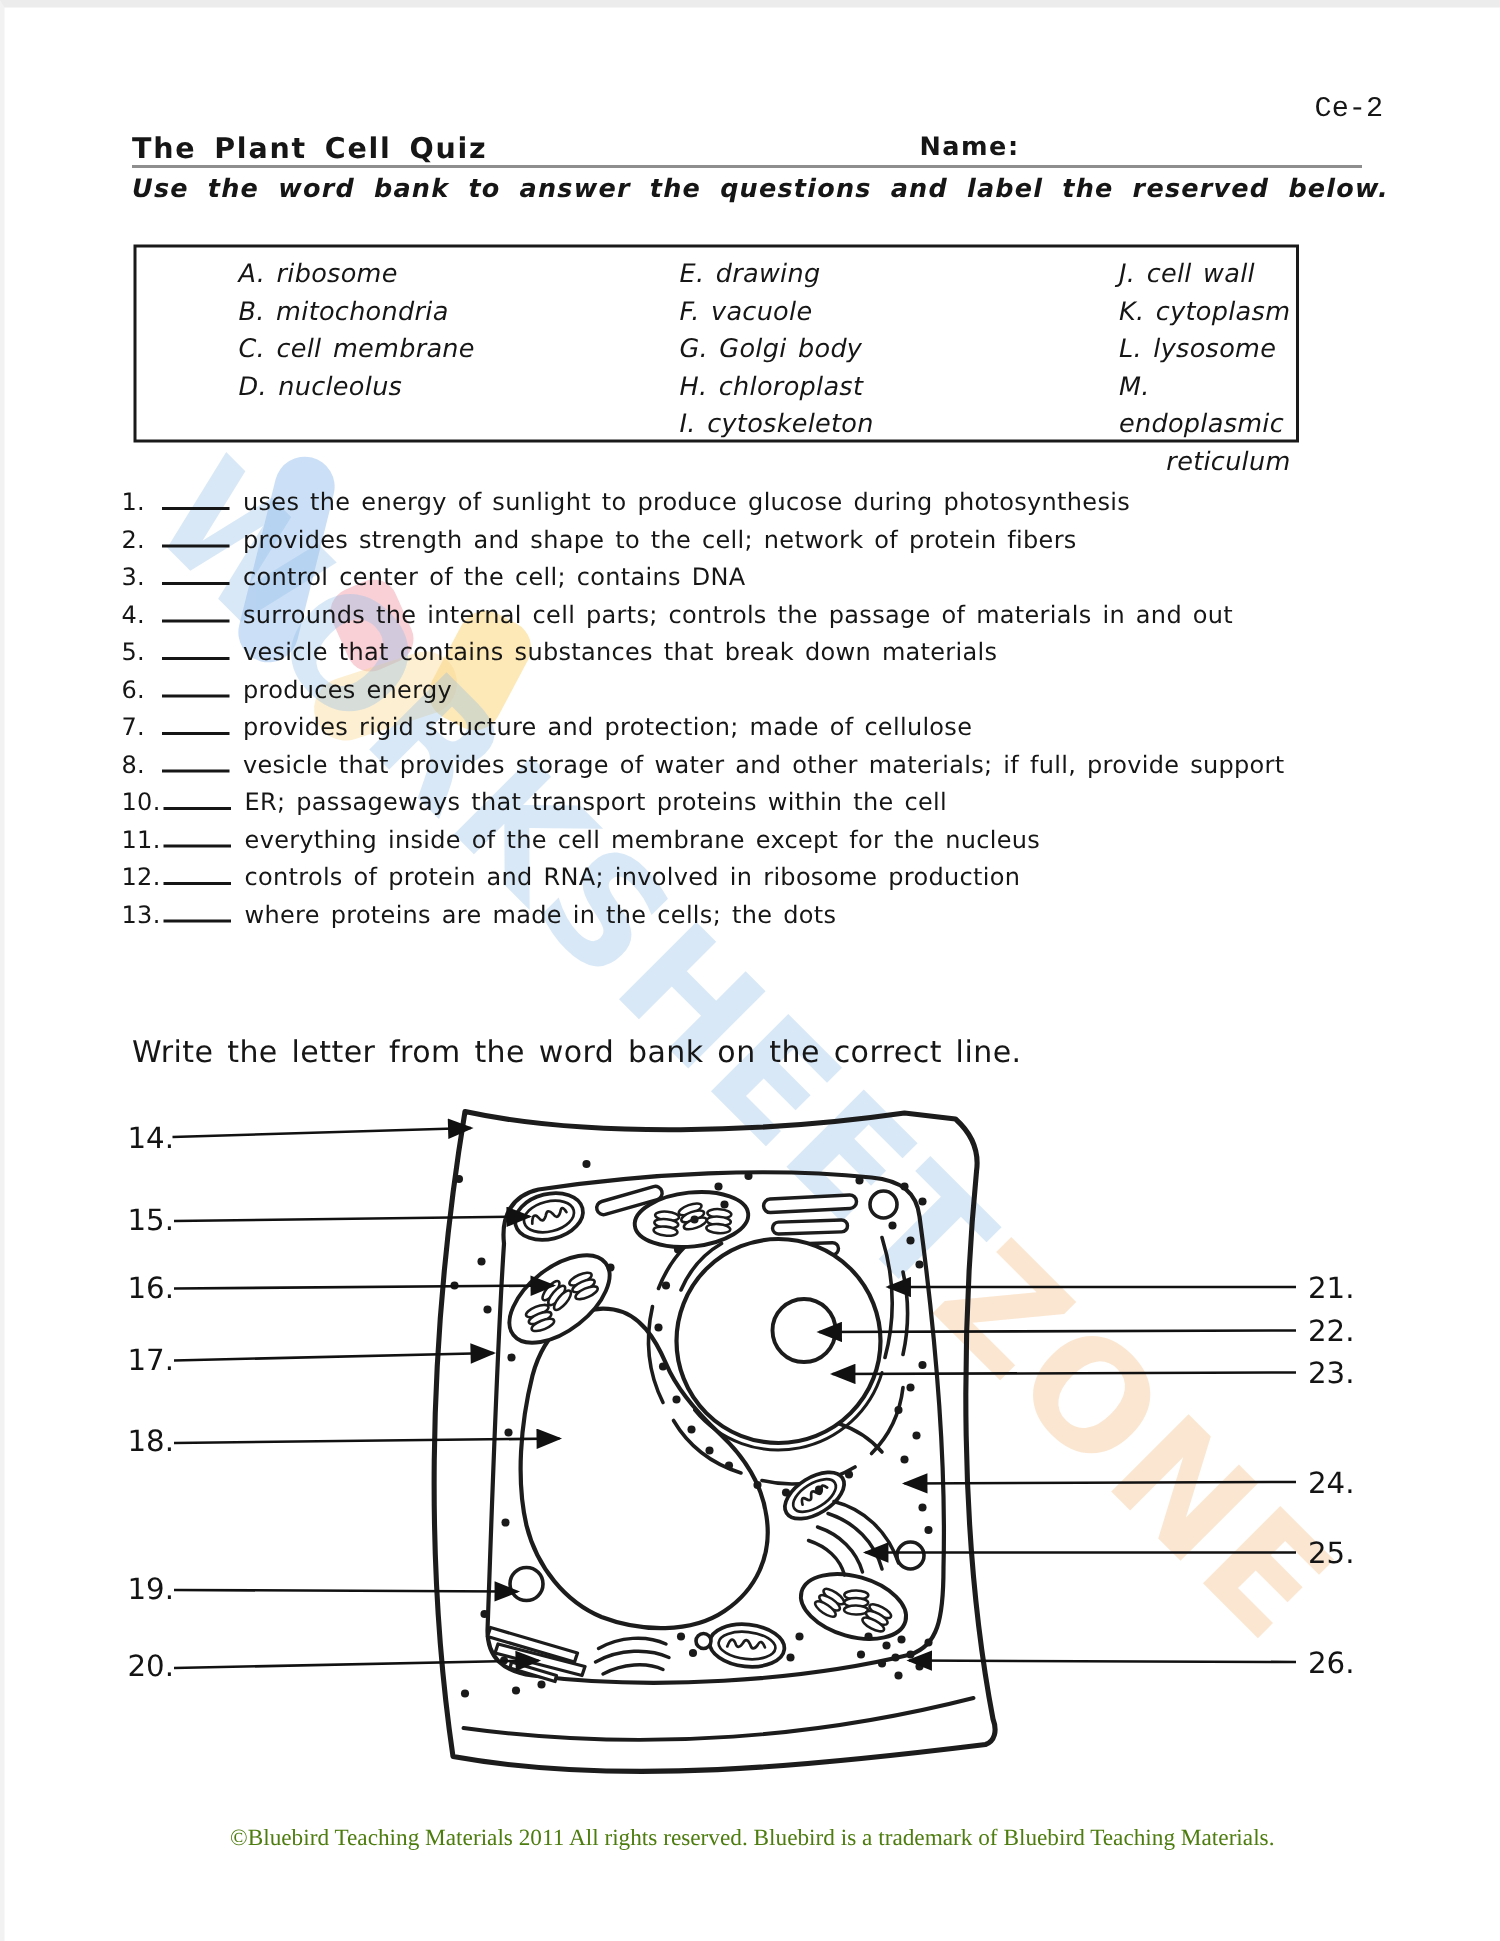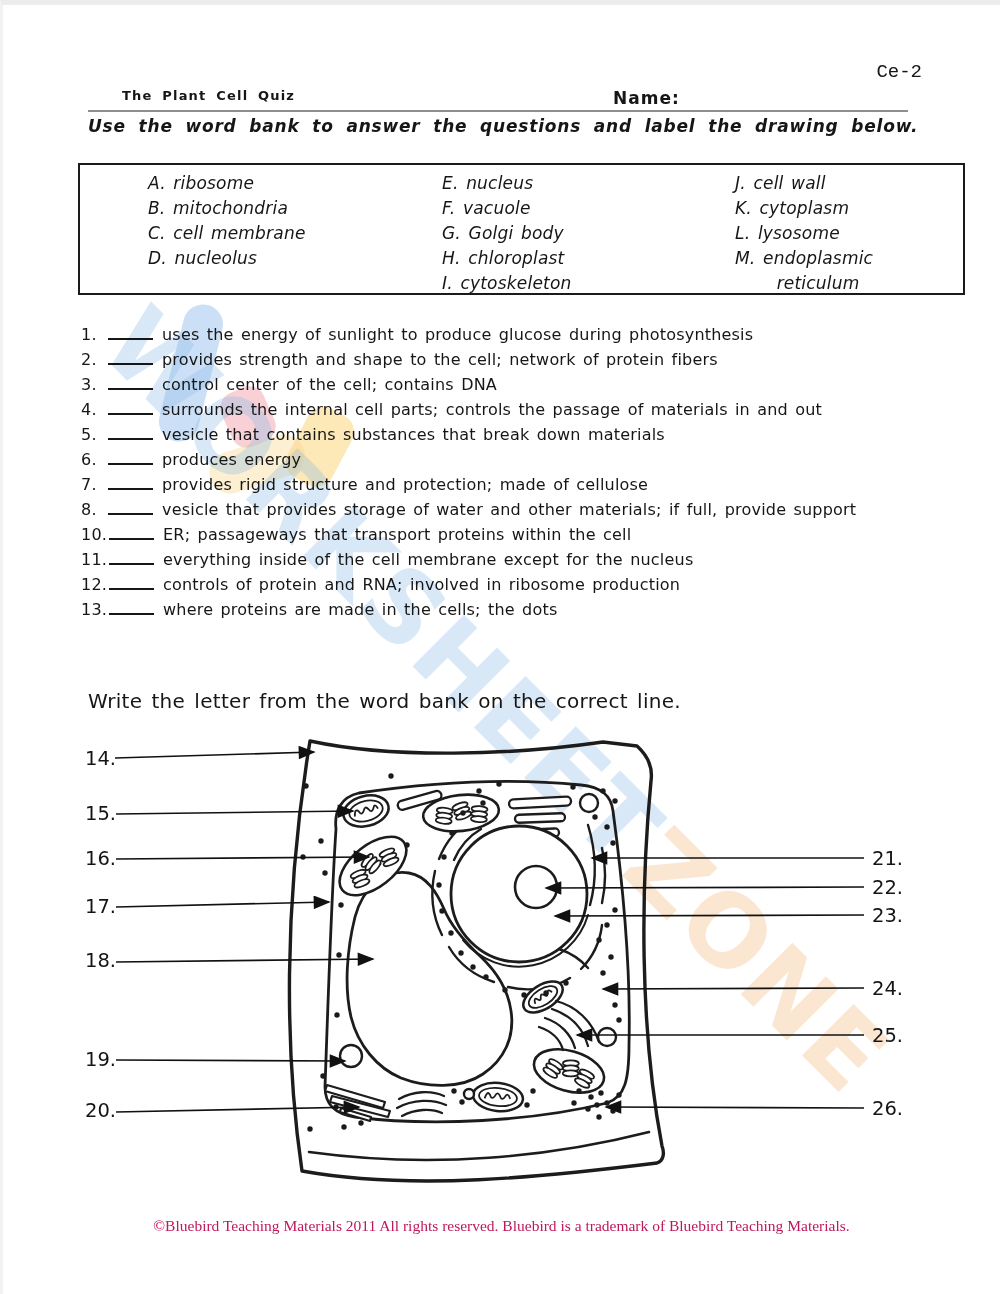--- a/index.html
+++ b/index.html
@@ -24,74 +24,74 @@
   }
   .wm-part1{color:#8fbde8;}
   .wm-part2{color:#f3b97a;}
   .wm-blob{position:absolute;z-index:0;pointer-events:none;}
   .b1{left:168px;top:298px;width:40px;height:140px;border-radius:20px;background:rgba(140,185,235,.45);transform:rotate(14deg);}
   .b2{left:222px;top:383px;width:46px;height:58px;border-radius:16px;background:rgba(240,150,165,.45);transform:rotate(-24deg);}
   .b3{left:292px;top:403px;width:50px;height:78px;border-radius:18px;background:rgba(250,205,95,.45);transform:rotate(28deg);}
   .b4{left:205px;top:438px;width:98px;height:42px;border-radius:21px;background:rgba(250,215,140,.4);transform:rotate(-18deg);}
   
   .page-code{position:absolute;top:56px;right:78px;font-family:Liberation Mono, monospace;font-size:19px;z-index:2;}
-  .title{position:absolute;left:85px;top:83px;font-size:13px;font-weight:bold;letter-spacing:1.2px;word-spacing:4px;z-index:2;margin-left:34px;}
+  .title{position:absolute;left:85px;top:83px;font-size:19px;font-weight:bold;letter-spacing:1.2px;word-spacing:4px;z-index:2;}
   .name-label{position:absolute;left:610px;top:83px;font-size:17px;font-weight:bold;letter-spacing:1px;z-index:2;}
   .header-rule{position:absolute;left:85px;top:105px;width:820px;border-bottom:2px solid #8e8e8e;z-index:2;}
   .instruction{position:absolute;left:85px;top:111px;font-size:17px;font-weight:bold;font-style:italic;letter-spacing:.8px;word-spacing:6px;z-index:2;}
   
   .word-bank{
-    position:absolute;left:75px;top:158px;width:887px;height:132px;
+    position:absolute;left:86px;top:158px;width:777px;height:132px;
     border:2.5px solid #1a1a1a;background:rgba(255,255,255,.0);
     box-sizing:border-box;z-index:2;
   }
   .wb-col{position:absolute;top:6px;font-size:17px;font-style:italic;line-height:25px;letter-spacing:.2px;word-spacing:2px;}
   .wb-col.c1{left:68px;}
   .wb-col.c2{left:362px;}
   .wb-col.c3{left:655px;}
   .wb-item.indent{padding-left:28px;text-align:center;}
   
   .questions{position:absolute;left:78px;top:317px;z-index:2;}
   .q{height:25px;line-height:25px;font-size:16px;letter-spacing:.2px;word-spacing:2px;white-space:nowrap;}
   .qn{display:inline-block;min-width:25px;}
   .blank{display:inline-block;width:45px;height:14px;border-bottom:2px solid #161616;margin:0 9px 0 2px;vertical-align:baseline;}
   .write-letter{position:absolute;left:85px;top:684px;font-size:20px;letter-spacing:.3px;word-spacing:2.5px;z-index:2;}
   
   .diagram{position:absolute;left:0;top:700px;width:1000px;height:500px;z-index:3;}
   .diagram text{font-family:"DejaVu Sans", sans-serif;font-size:19.5px;fill:#141414;font-weight:500;}
   
   .footer{position:absolute;left:0;top:1212px;width:100%;text-align:center;
-    font-family:"Liberation Serif", serif;font-size:15.5px;color:#be185d;z-index:2;}
+    font-family:"Liberation Serif", serif;font-size:15.5px;color:#4d7c0f;z-index:2;}
 </style>
 </head>
 <body>
 
 <div class="page">
 
   <div class="wm-blob b1"></div>
   <div class="wm-blob b2"></div>
   <div class="wm-blob b3"></div>
   <div class="wm-blob b4"></div>
   <div class="wm-text"><span class="wm-part1">WORKSHEET</span><span class="wm-part2">ZONE</span></div>
 
   <div class="page-code">Ce-2</div>
   <div class="title">The Plant Cell Quiz</div>
   <div class="name-label">Name:</div>
   <div class="header-rule"></div>
-  <div class="instruction">Use the word bank to answer the questions and label the drawing below.</div>
+  <div class="instruction">Use the word bank to answer the questions and label the reserved below.</div>
 
   <div class="word-bank">
     <div class="wb-col c1">
       <div class="wb-item">A. ribosome</div>
       <div class="wb-item">B. mitochondria</div>
       <div class="wb-item">C. cell membrane</div>
       <div class="wb-item">D. nucleolus</div>
     </div>
     <div class="wb-col c2">
-      <div class="wb-item">E. nucleus</div>
+      <div class="wb-item">E. drawing</div>
       <div class="wb-item">F. vacuole</div>
       <div class="wb-item">G. Golgi body</div>
       <div class="wb-item">H. chloroplast</div>
       <div class="wb-item">I. cytoskeleton</div>
     </div>
     <div class="wb-col c3">
       <div class="wb-item">J. cell wall</div>
       <div class="wb-item">K. cytoplasm</div>
       <div class="wb-item">L. lysosome</div>
       <div class="wb-item">M. endoplasmic</div>

